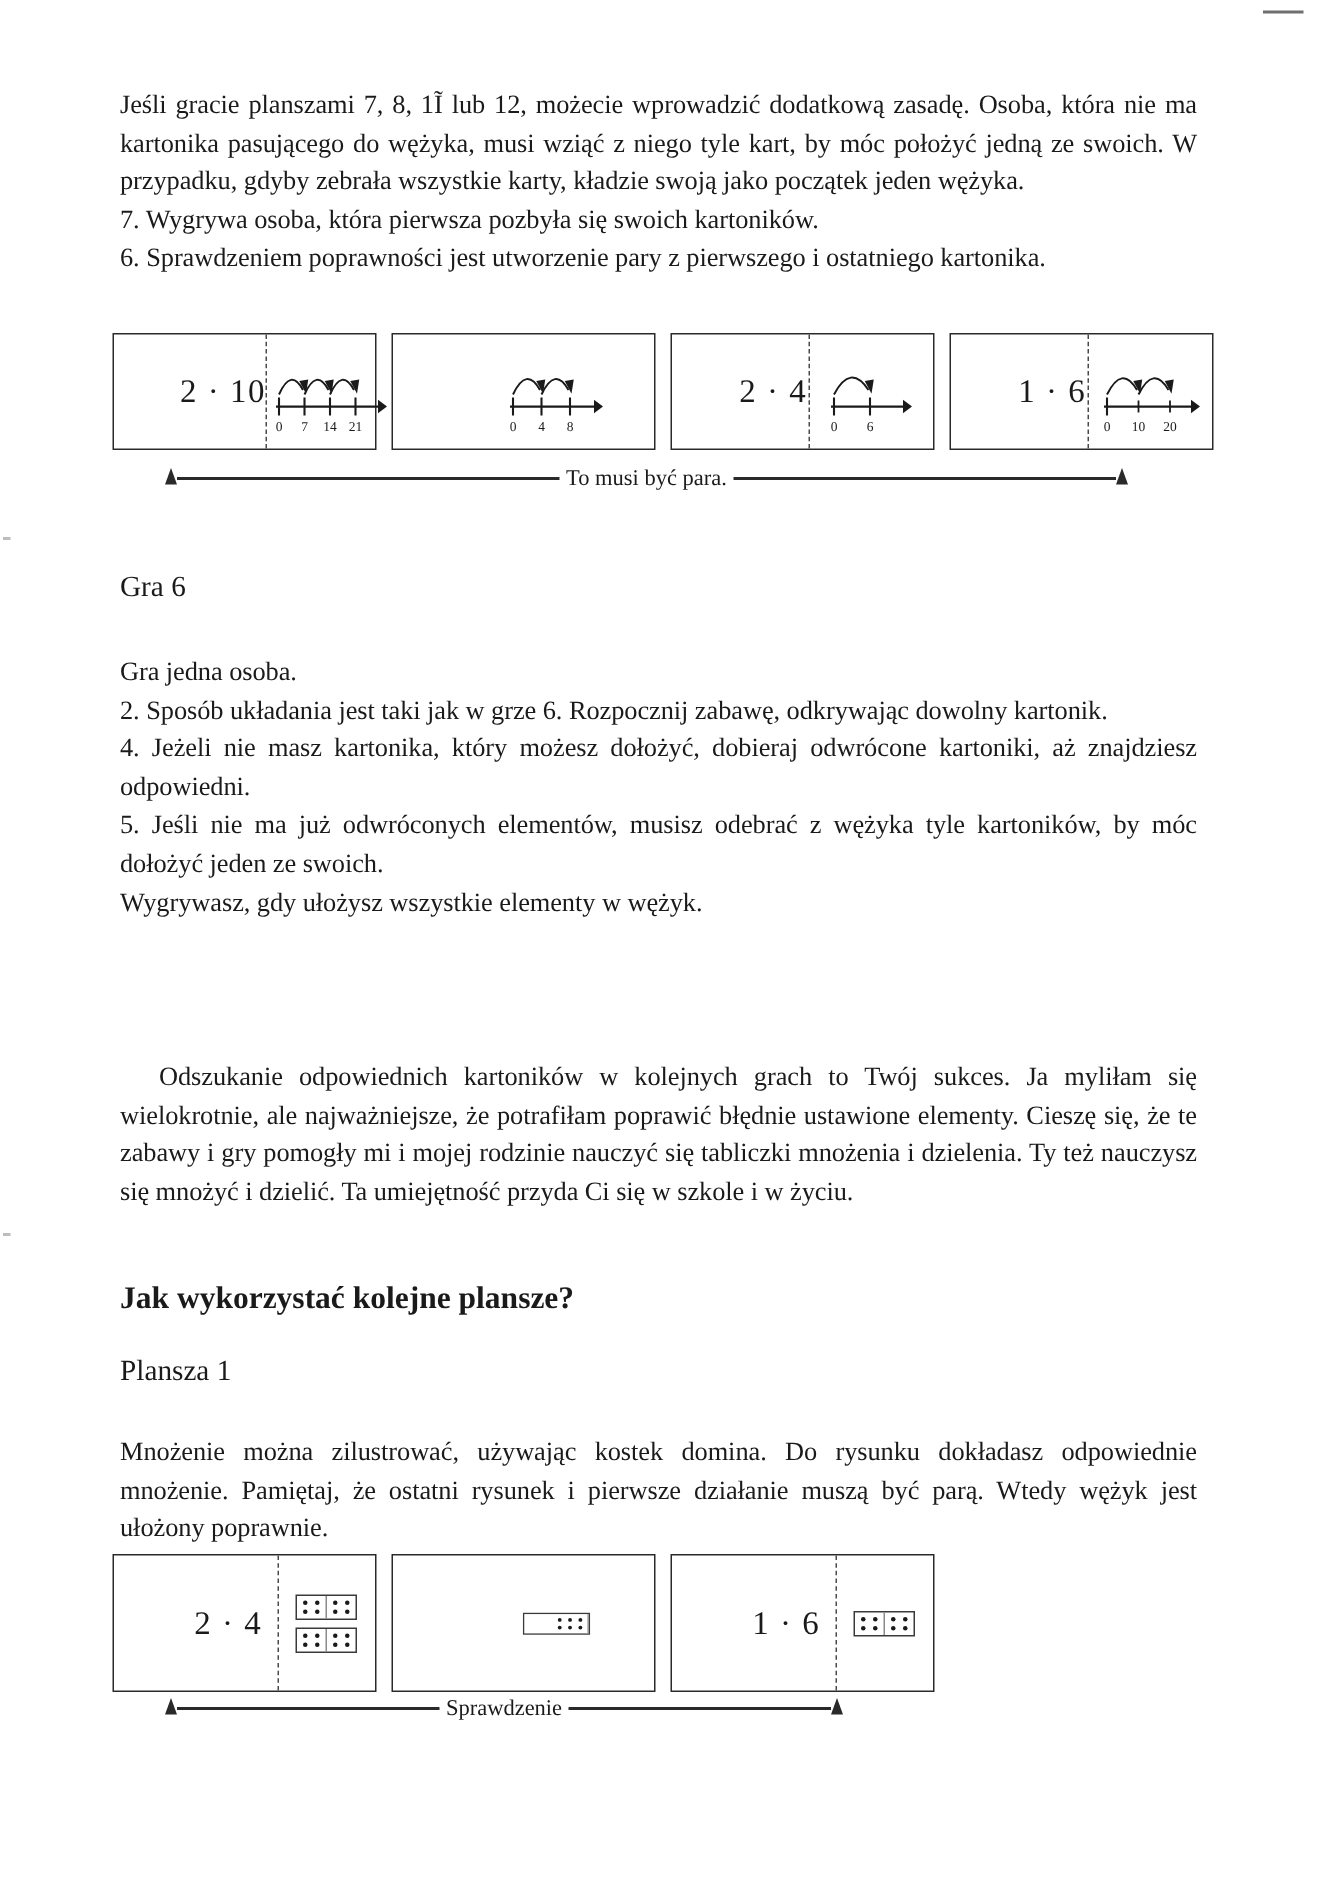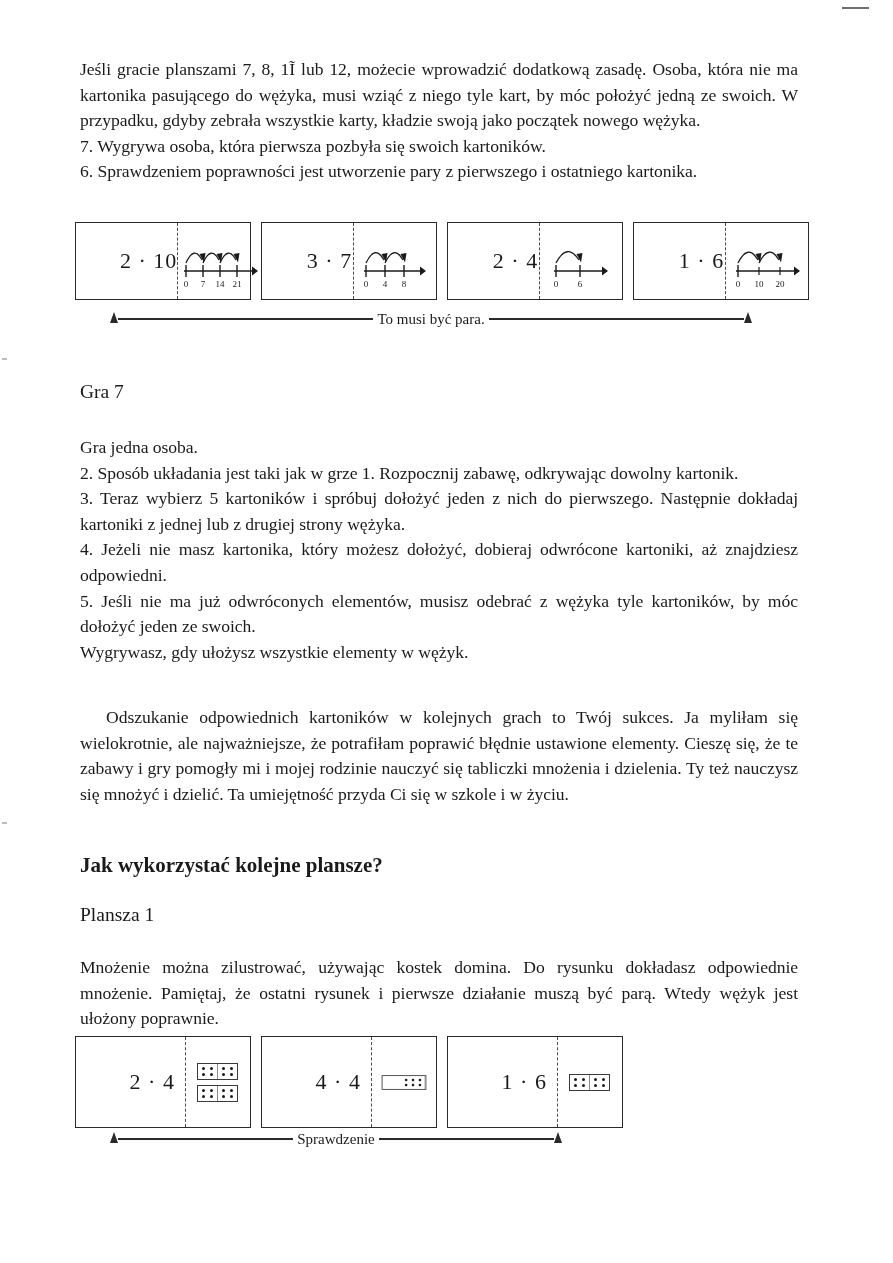--- a/index.html
+++ b/index.html
@@ -172,21 +172,21 @@
 </head>
 <body>
 
 <div class="page">
 
   <div class="trim-top-right"></div>
   <div class="trim-left a"></div>
   <div class="trim-left b"></div>
 
   <div class="block-intro">
-    <p class="para">Jeśli gracie planszami 7, 8, 1Ĩ lub 12, możecie wprowadzić dodatkową zasadę. Osoba, która nie ma kartonika pasującego do wężyka, musi wziąć z niego tyle kart, by móc położyć jedną ze swoich. W przypadku, gdyby zebrała wszystkie karty, kładzie swoją jako początek nowego wężyka.</p>
+    <p class="para">Jeśli gracie planszami 7, 8, 1Ĩ lub 12, możecie wprowadzić dodatkową zasadę. Osoba, która nie ma kartonika pasującego do wężyka, musi wziąć z niego tyle kart, by móc położyć jedną ze swoich. W przypadku, gdyby zebrała wszystkie karty, kładzie swoją jako początek jeden wężyka.</p>
     <p class="para noj">7. Wygrywa osoba, która pierwsza pozbyła się swoich kartoników.</p>
     <p class="para noj">6. Sprawdzeniem poprawności jest utworzenie pary z pierwszego i ostatniego kartonika.</p>
   </div>
 
   <div class="strip strip-top">
 
     <div class="card">
       <div class="card-half left">
         <span class="expr">2 · 10</span>
       </div>
@@ -206,23 +206,20 @@
           <polygon points="55.5,21 60,29.5 61.5,20" fill="#1a1a1a"></polygon>
           <text x="8" y="54" font-size="9" text-anchor="middle" fill="#1a1a1a" font-family="Liberation Serif, serif">0</text>
           <text x="25" y="54" font-size="9" text-anchor="middle" fill="#1a1a1a" font-family="Liberation Serif, serif">7</text>
           <text x="42" y="54" font-size="9" text-anchor="middle" fill="#1a1a1a" font-family="Liberation Serif, serif">14</text>
           <text x="59" y="54" font-size="9" text-anchor="middle" fill="#1a1a1a" font-family="Liberation Serif, serif">21</text>
         </svg>
       </div>
     </div>
 
     <div class="card">
-      <div class="card-half left">
-        <span class="expr">3 · 7</span>
-      </div>
       <div class="card-half">
         <svg class="numline" viewBox="0 0 82 56">
           <line x1="10" y1="38" x2="66" y2="38" stroke="#1a1a1a" stroke-width="1.5"></line>
           <polygon points="66,33.5 72,38 66,42.5" fill="#1a1a1a"></polygon>
           <line x1="12" y1="32" x2="12" y2="44" stroke="#1a1a1a" stroke-width="1.4"></line>
           <line x1="31" y1="32" x2="31" y2="44" stroke="#1a1a1a" stroke-width="1.4"></line>
           <line x1="50" y1="32" x2="50" y2="44" stroke="#1a1a1a" stroke-width="1.4"></line>
           <path d="M12 30 Q21 11 30 27" fill="none" stroke="#1a1a1a" stroke-width="1.3"></path>
           <polygon points="27.5,21 32,29.5 33.5,20" fill="#1a1a1a"></polygon>
           <path d="M31 30 Q40 11 49 27" fill="none" stroke="#1a1a1a" stroke-width="1.3"></path>
@@ -278,27 +275,26 @@
 
   <div class="annot annot-pair">
     <span class="tip"></span>
     <span class="rule"></span>
     <span class="cap">To musi być para.</span>
     <span class="rule"></span>
     <span class="tip"></span>
   </div>
 
   <div class="block-gra2-head">
-    <h2 class="section-label">Gra 7</h2>
+    <h2 class="section-label">Gra 6</h2>
   </div>
 
   <div class="block-gra2-body">
     <p class="para noj">Gra jedna osoba.</p>
-    <p class="para noj">2. Sposób układania jest taki jak w grze 1. Rozpocznij zabawę, odkrywając dowolny kartonik.</p>
-    <p class="para">3. Teraz wybierz 5 kartoników i spróbuj dołożyć jeden z nich do pierwszego. Następnie dokładaj kartoniki z jednej lub z drugiej strony wężyka.</p>
+    <p class="para noj">2. Sposób układania jest taki jak w grze 6. Rozpocznij zabawę, odkrywając dowolny kartonik.</p>
     <p class="para">4. Jeżeli nie masz kartonika, który możesz dołożyć, dobieraj odwrócone kartoniki, aż znajdziesz odpowiedni.</p>
     <p class="para">5. Jeśli nie ma już odwróconych elementów, musisz odebrać z wężyka tyle kartoników, by móc dołożyć jeden ze swoich.</p>
     <p class="para noj">Wygrywasz, gdy ułożysz wszystkie elementy w wężyk.</p>
   </div>
 
   <div class="block-closing">
     <p class="para indent">Odszukanie odpowiednich kartoników w kolejnych grach to Twój sukces. Ja myliłam się wielokrotnie, ale najważniejsze, że potrafiłam poprawić błędnie ustawione elementy. Cieszę się, że te zabawy i gry pomogły mi i mojej rodzinie nauczyć się tabliczki mnożenia i dzielenia. Ty też nauczysz się mnożyć i dzielić. Ta umiejętność przyda Ci się w szkole i w życiu.</p>
   </div>
 
   <div class="block-heading-use">
@@ -347,23 +343,20 @@
               <span class="dot"></span>
               <span class="dot"></span>
               <span class="dot"></span>
             </div>
           </div>
         </div>
       </div>
     </div>
 
     <div class="card">
-      <div class="card-half left">
-        <span class="expr">4 · 4</span>
-      </div>
       <div class="card-half">
         <div class="domino small" style="width:52px;justify-content:flex-end;">
           <div class="half g3x2 sep">
             <span class="dot"></span>
             <span class="dot"></span>
             <span class="dot"></span>
             <span class="dot"></span>
             <span class="dot"></span>
             <span class="dot"></span>
           </div>

